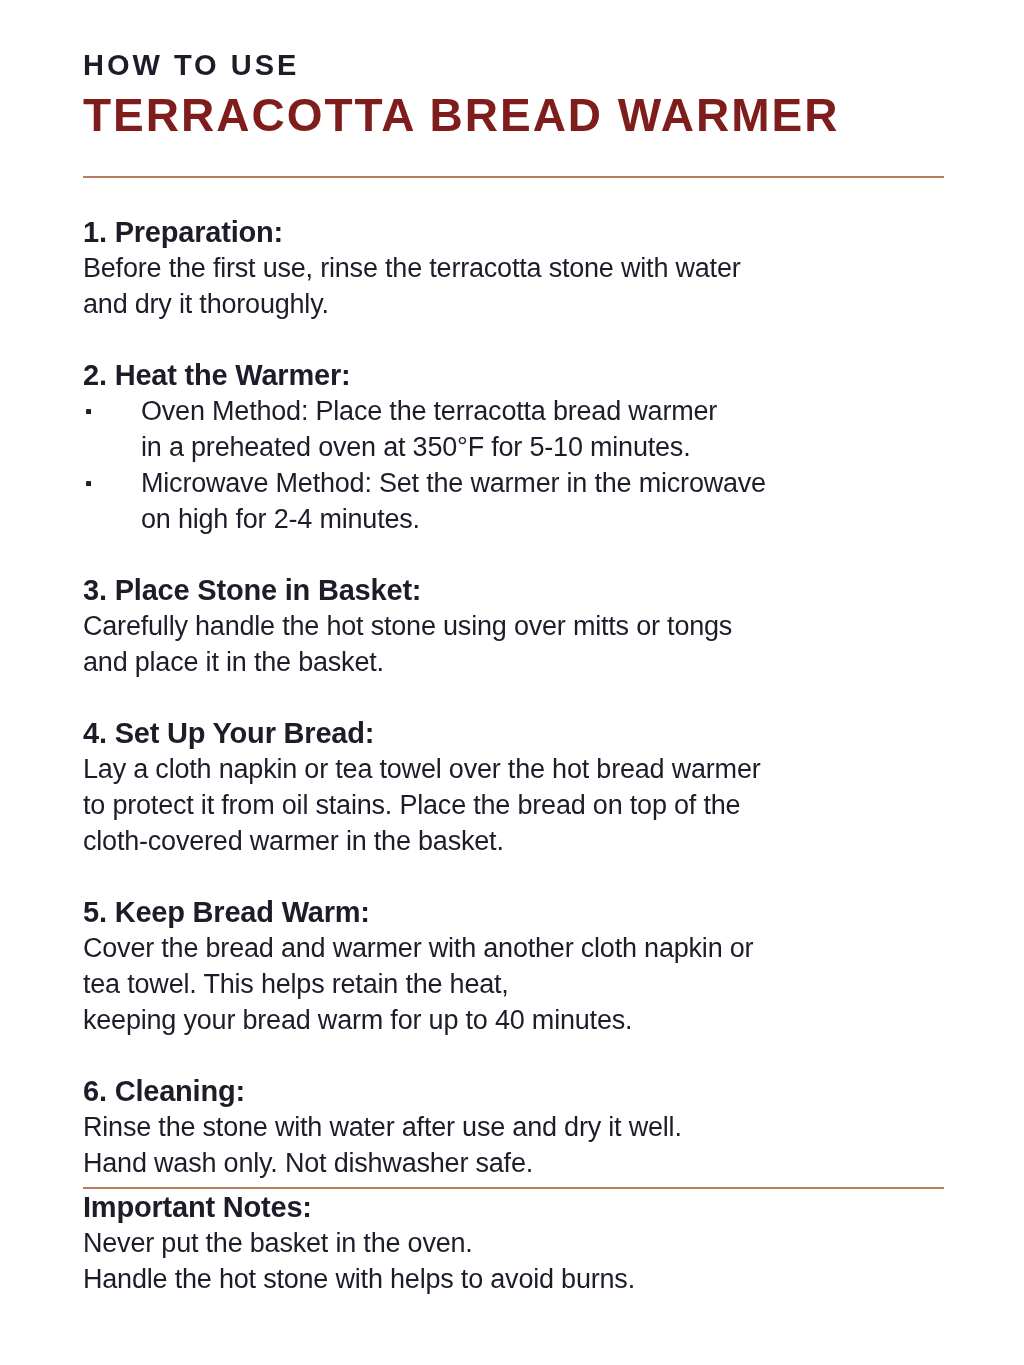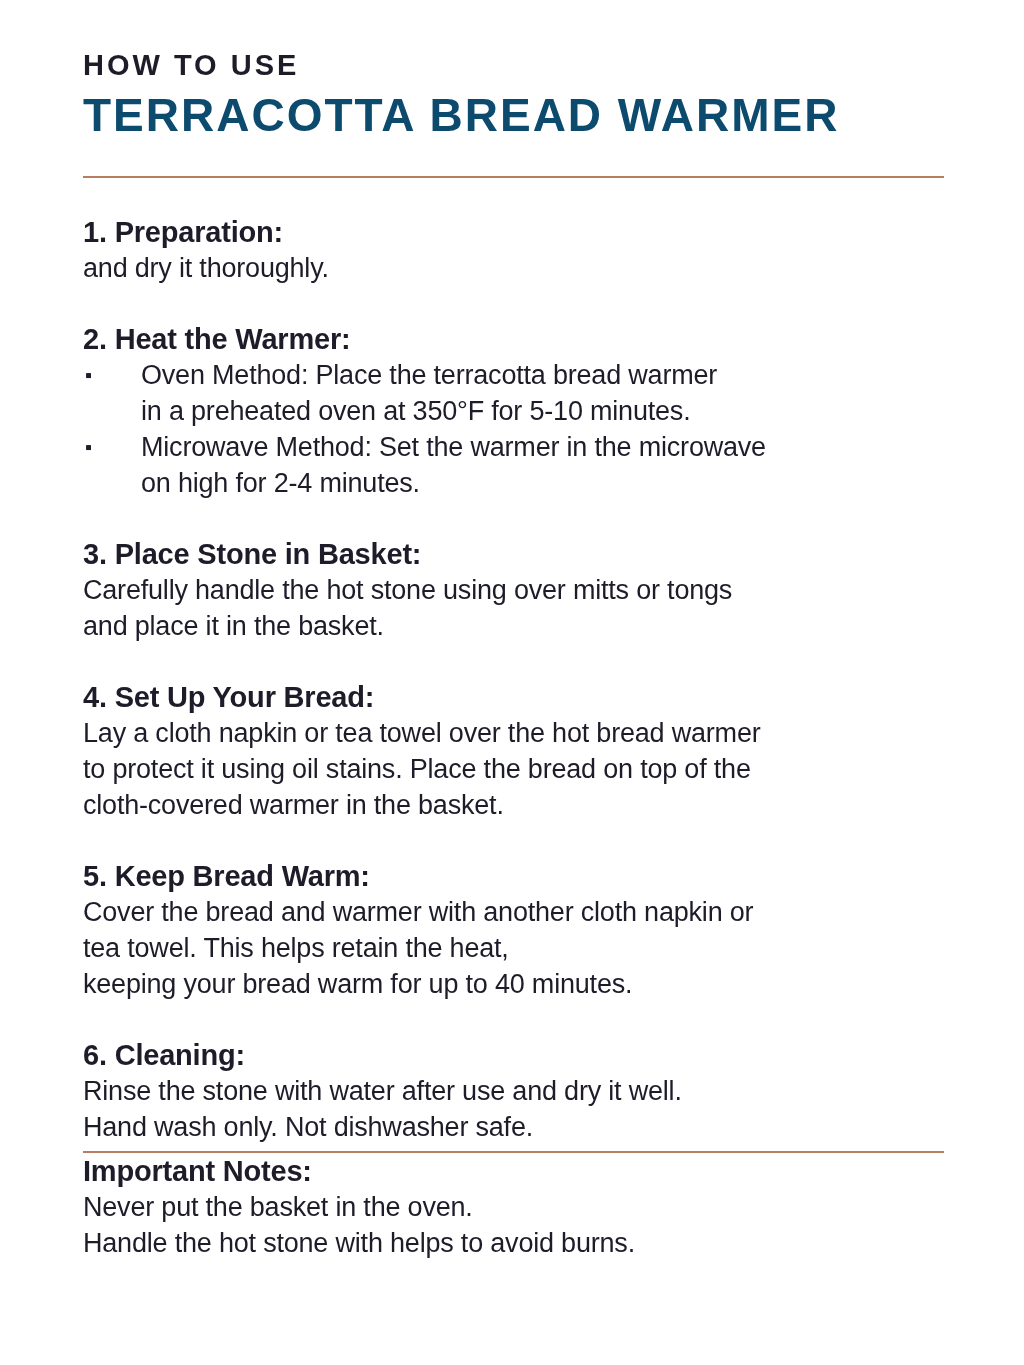--- a/index.html
+++ b/index.html
@@ -25,21 +25,21 @@
     letter-spacing: 3px;
     line-height: 34px;
     color: #1f1c2a;
   }
   .title {
     font-size: 46px;
     font-weight: 800;
     letter-spacing: 2px;
     line-height: 54px;
     margin: 6px 0 0 0;
-    color: #0c4a6e;
+    color: #7f1d1d;
     white-space: nowrap;
   }
   .rule {
     height: 2px;
     background: #b97d5f;
     border: none;
     margin: 34px 0 0 0;
   }
   .rule.bottom {
     margin-top: 6px;
@@ -87,20 +87,21 @@
     <div class="eyebrow">HOW TO USE</div>
     <h1 class="title">TERRACOTTA BREAD WARMER</h1>
   </header>
 
   <div class="rule top"></div>
 
   <div class="content">
 
     <section class="sec">
       <h2>1. Preparation:</h2>
+      <div class="line">Before the first use, rinse the terracotta stone with water</div>
       <div class="line">and dry it thoroughly.</div>
     </section>
 
     <section class="sec">
       <h2>2. Heat the Warmer:</h2>
       <div class="bullet-item">
         <span class="bullet-glyph">▪</span>
         <div class="line">Oven Method: Place the terracotta bread warmer</div>
         <div class="line">in a preheated oven at 350°F for 5-10 minutes.</div>
       </div>
@@ -113,21 +114,21 @@
 
     <section class="sec">
       <h2>3. Place Stone in Basket:</h2>
       <div class="line">Carefully handle the hot stone using over mitts or tongs</div>
       <div class="line">and place it in the basket.</div>
     </section>
 
     <section class="sec">
       <h2>4. Set Up Your Bread:</h2>
       <div class="line">Lay a cloth napkin or tea towel over the hot bread warmer</div>
-      <div class="line">to protect it using oil stains. Place the bread on top of the</div>
+      <div class="line">to protect it from oil stains. Place the bread on top of the</div>
       <div class="line">cloth-covered warmer in the basket.</div>
     </section>
 
     <section class="sec">
       <h2>5. Keep Bread Warm:</h2>
       <div class="line">Cover the bread and warmer with another cloth napkin or</div>
       <div class="line">tea towel. This helps retain the heat,</div>
       <div class="line">keeping your bread warm for up to 40 minutes.</div>
     </section>
 

